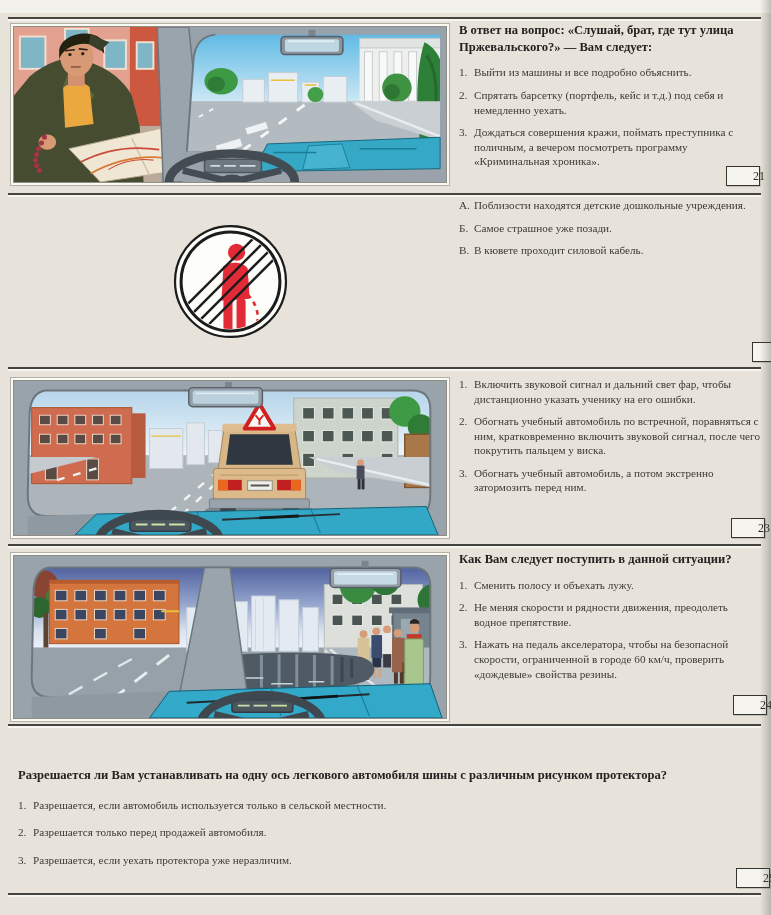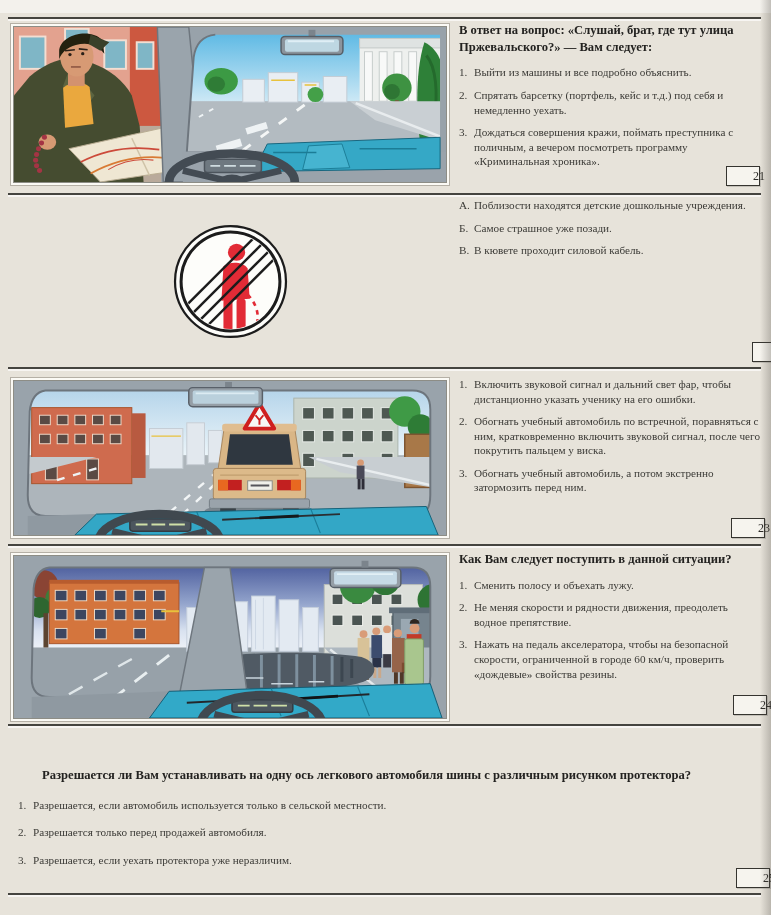--- a/index.html
+++ b/index.html
@@ -34,21 +34,21 @@
   .ans .txt { flex:1; }
   .badge {
     position:absolute; width:30px; height:20px; box-sizing:border-box;
     background:#f6f4ee; border:1.6px solid #35342f;
     display:flex; align-items:center; justify-content:center;
     font-size:12px; color:#2c2b27;
     box-shadow:1px 1px 0 rgba(0,0,0,0.15);
     padding-left:32px;
   }
   .q25 { position:absolute; left:18px; width:741px; color:#34332f; }
-  .q25 .qtitle { margin-bottom:14px;margin-left:24px; }
+  .q25 .qtitle { margin-bottom:14px; }
   .q25 .ans { margin-bottom:13px; }
 </style>
 </head>
 <body>
 
 <div class="page">
 
   <div class="rule" style="top:17px"></div>
 
   <div class="illus" style="left:10px; top:23px; width:440px; height:163px">

